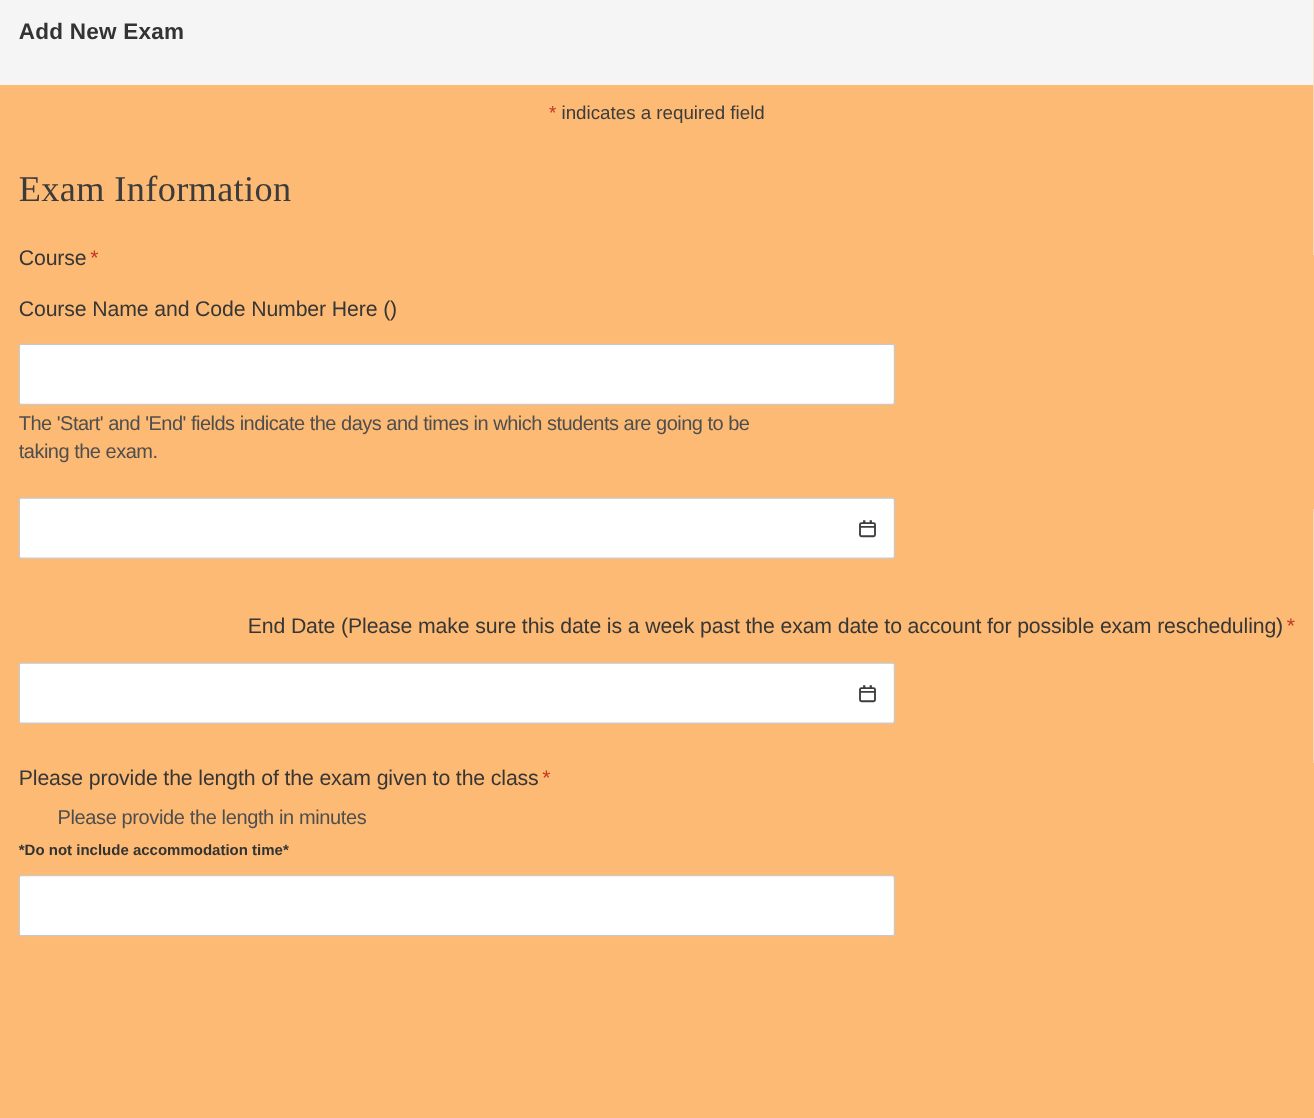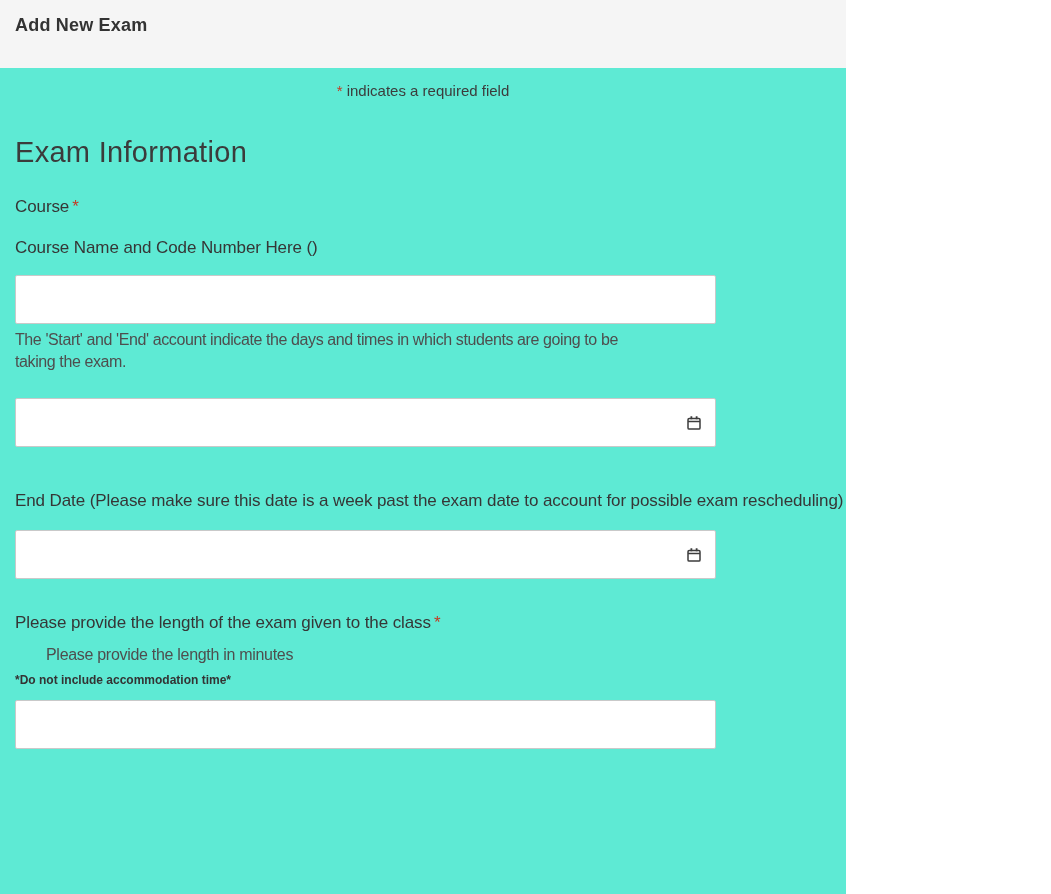--- a/index.html
+++ b/index.html
@@ -4,23 +4,23 @@
 <style>
   * { margin: 0; padding: 0; box-sizing: border-box; }
   html, body { background: #ffffff; }
   body {
     font-family: "Liberation Sans", sans-serif;
     color: #333333;
     width: 1051px;
   }
   .page {
     position: relative;
-    width: 846px;
+    width: 1051px;
     height: 894px;
-    background: #5eead4;
+    background: #fdba74;
     overflow: hidden;
   }
   .titlebar {
     height: 68px;
     background: #f5f5f5;
     padding: 15px 15px 0 15px;
   }
   .titlebar h1 {
     font-size: 18px;
     font-weight: 700;
@@ -41,20 +41,21 @@
     color: #c43923;
     font-weight: 400;
   }
   .section-heading {
     margin-top: 36px;
     font-size: 29px;
     font-weight: 300;
     color: #3b3b3b;
     letter-spacing: 0.3px;
     line-height: 34px;
+    font-family: Liberation Serif, serif;
   }
   .field-label {
     font-size: 17px;
     color: #363636;
     line-height: 20px;
     letter-spacing: -0.1px;
   }
   .field-label .req { margin-left: 3px; }
   .lbl-course      { margin-top: 28px; }
   .course-value    { margin-top: 21px; font-size: 17px; color: #363636; line-height: 20px; letter-spacing: -0.1px; }
@@ -137,21 +138,21 @@
       <div class="field-label lbl-course"><span>Course</span><span class="req">*</span></div>
       <div class="course-value">Course Name and Code Number Here ()</div>
     </div>
 
     <div>
       <input type="text" class="text-input mt-input-title" value="" style="">
     </div>
 
     <div>
       <div class="help-text">
-        <span>The 'Start' and 'End' account indicate the days and times in which students are going to be</span>
+        <span>The 'Start' and 'End' fields indicate the days and times in which students are going to be</span>
         <span>taking the exam.</span>
       </div>
       <div class="date-wrap mt-input-date1">
         <input type="text" class="text-input" value="" style="">
         <svg class="cal-icon" viewBox="0 0 24 24" fill="none" stroke="#3d3d3d" stroke-width="2">
           <rect x="4" y="6" width="16" height="14" rx="1.5"></rect>
           <line x1="4" y1="10" x2="20" y2="10"></line>
           <line x1="8.5" y1="3" x2="8.5" y2="7" stroke-width="2.4"></line>
           <line x1="15.5" y1="3" x2="15.5" y2="7" stroke-width="2.4"></line>
         </svg>

